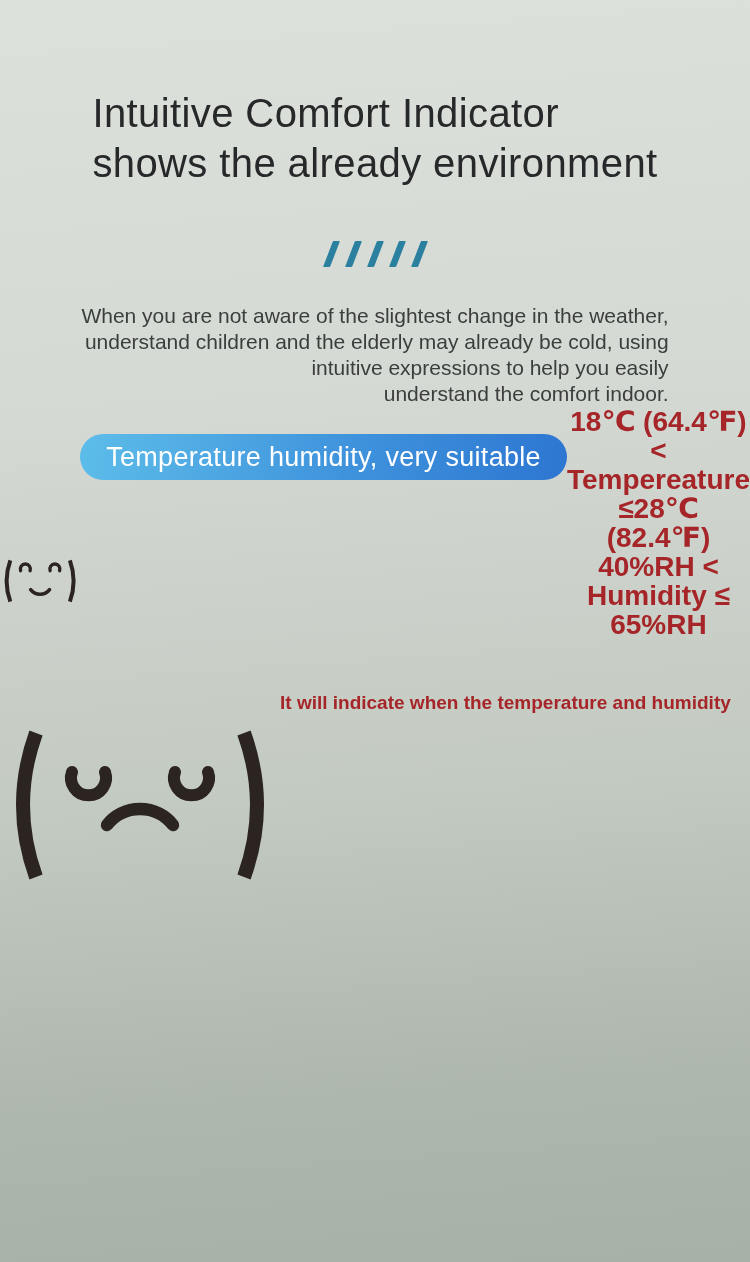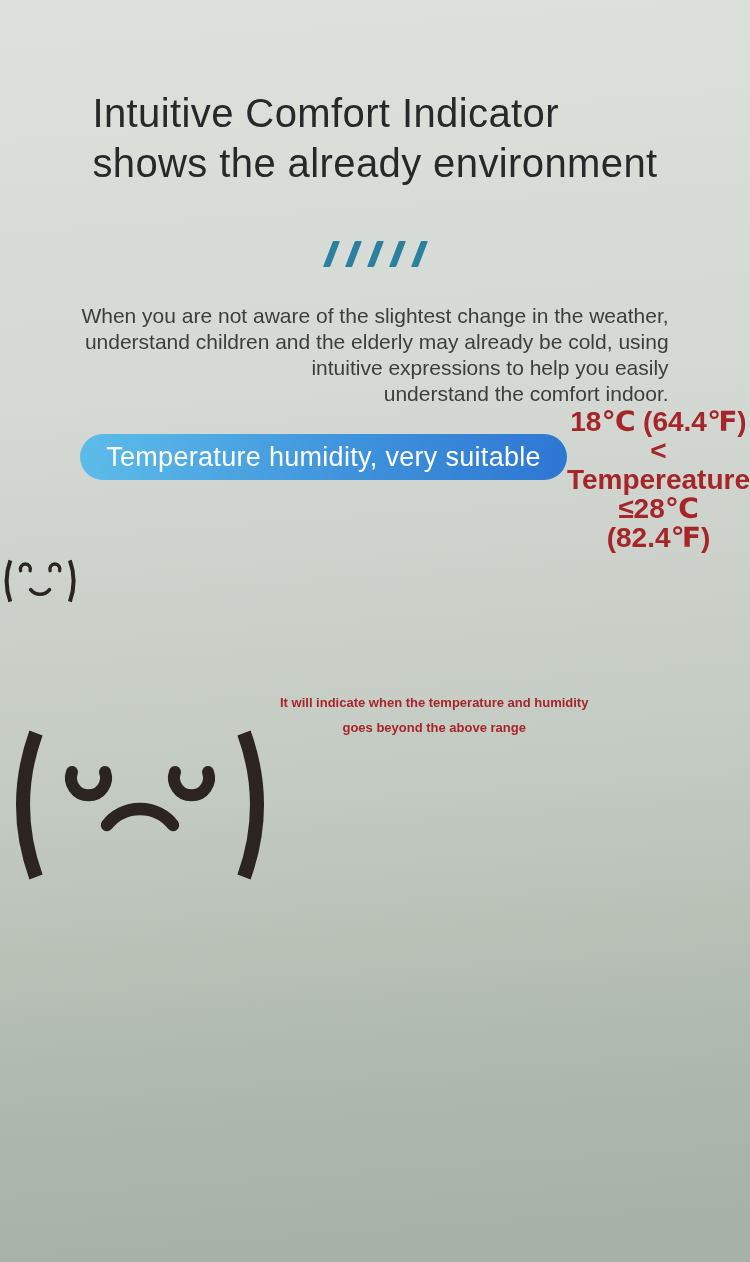--- a/index.html
+++ b/index.html
@@ -77,21 +77,21 @@
   .range {
     text-align: center;
     font-size: 28px;
     font-weight: 700;
     line-height: 29px;
     color: #a62529;
   }
   .note {
     margin-top: 29px;
     text-align: center;
-    font-size: 13px;
+    font-size: 19px;
     font-weight: 700;
     line-height: 25px;
     color: #a62529;
   }
 </style>
 </head>
 <body>
 
 <div class="page">
 
@@ -121,30 +121,30 @@
       <path d="M244,8 Q270,80 244,152" stroke-width="14" stroke-linecap="butt"></path>
       <path d="M72,44 A17.5,17.5 0 1 1 105,44" stroke-width="12" stroke-linecap="round"></path>
       <path d="M175,44 A17.5,17.5 0 1 1 208,44" stroke-width="12" stroke-linecap="round"></path>
       <path d="M107,110 A42,42 0 0 0 173,110" stroke-width="12.5" stroke-linecap="round"></path>
     </svg>
     <div class="badge">
       <span>Temperature humidity, very suitable</span>
     </div>
     <div class="range">
       <div>18℃ (64.4℉) &lt; Tempereature ≤28℃ (82.4℉)</div>
+      <div>40%RH &lt; Humidity ≤ 65%RH</div>
     </div>
   </div>
 
   <div class="section">
     <svg class="face face-poor" width="280" height="160" viewBox="0 0 280 160" aria-hidden="true">
       <path d="M36,8 Q10,80 36,152" stroke-width="14" stroke-linecap="butt"></path>
       <path d="M244,8 Q270,80 244,152" stroke-width="14" stroke-linecap="butt"></path>
       <path d="M72,47 A17.5,17.5 0 1 0 105,47" stroke-width="12" stroke-linecap="round"></path>
       <path d="M175,47 A17.5,17.5 0 1 0 208,47" stroke-width="12" stroke-linecap="round"></path>
       <path d="M107,100 A42,42 0 0 1 173,100" stroke-width="12.5" stroke-linecap="round"></path>
     </svg>
     <div class="note">
       <div>It will indicate when the temperature and humidity</div>
-      <div>goes beyond the above range</div>
     </div>
   </div>
 
 </div>
 
 </body></html>

